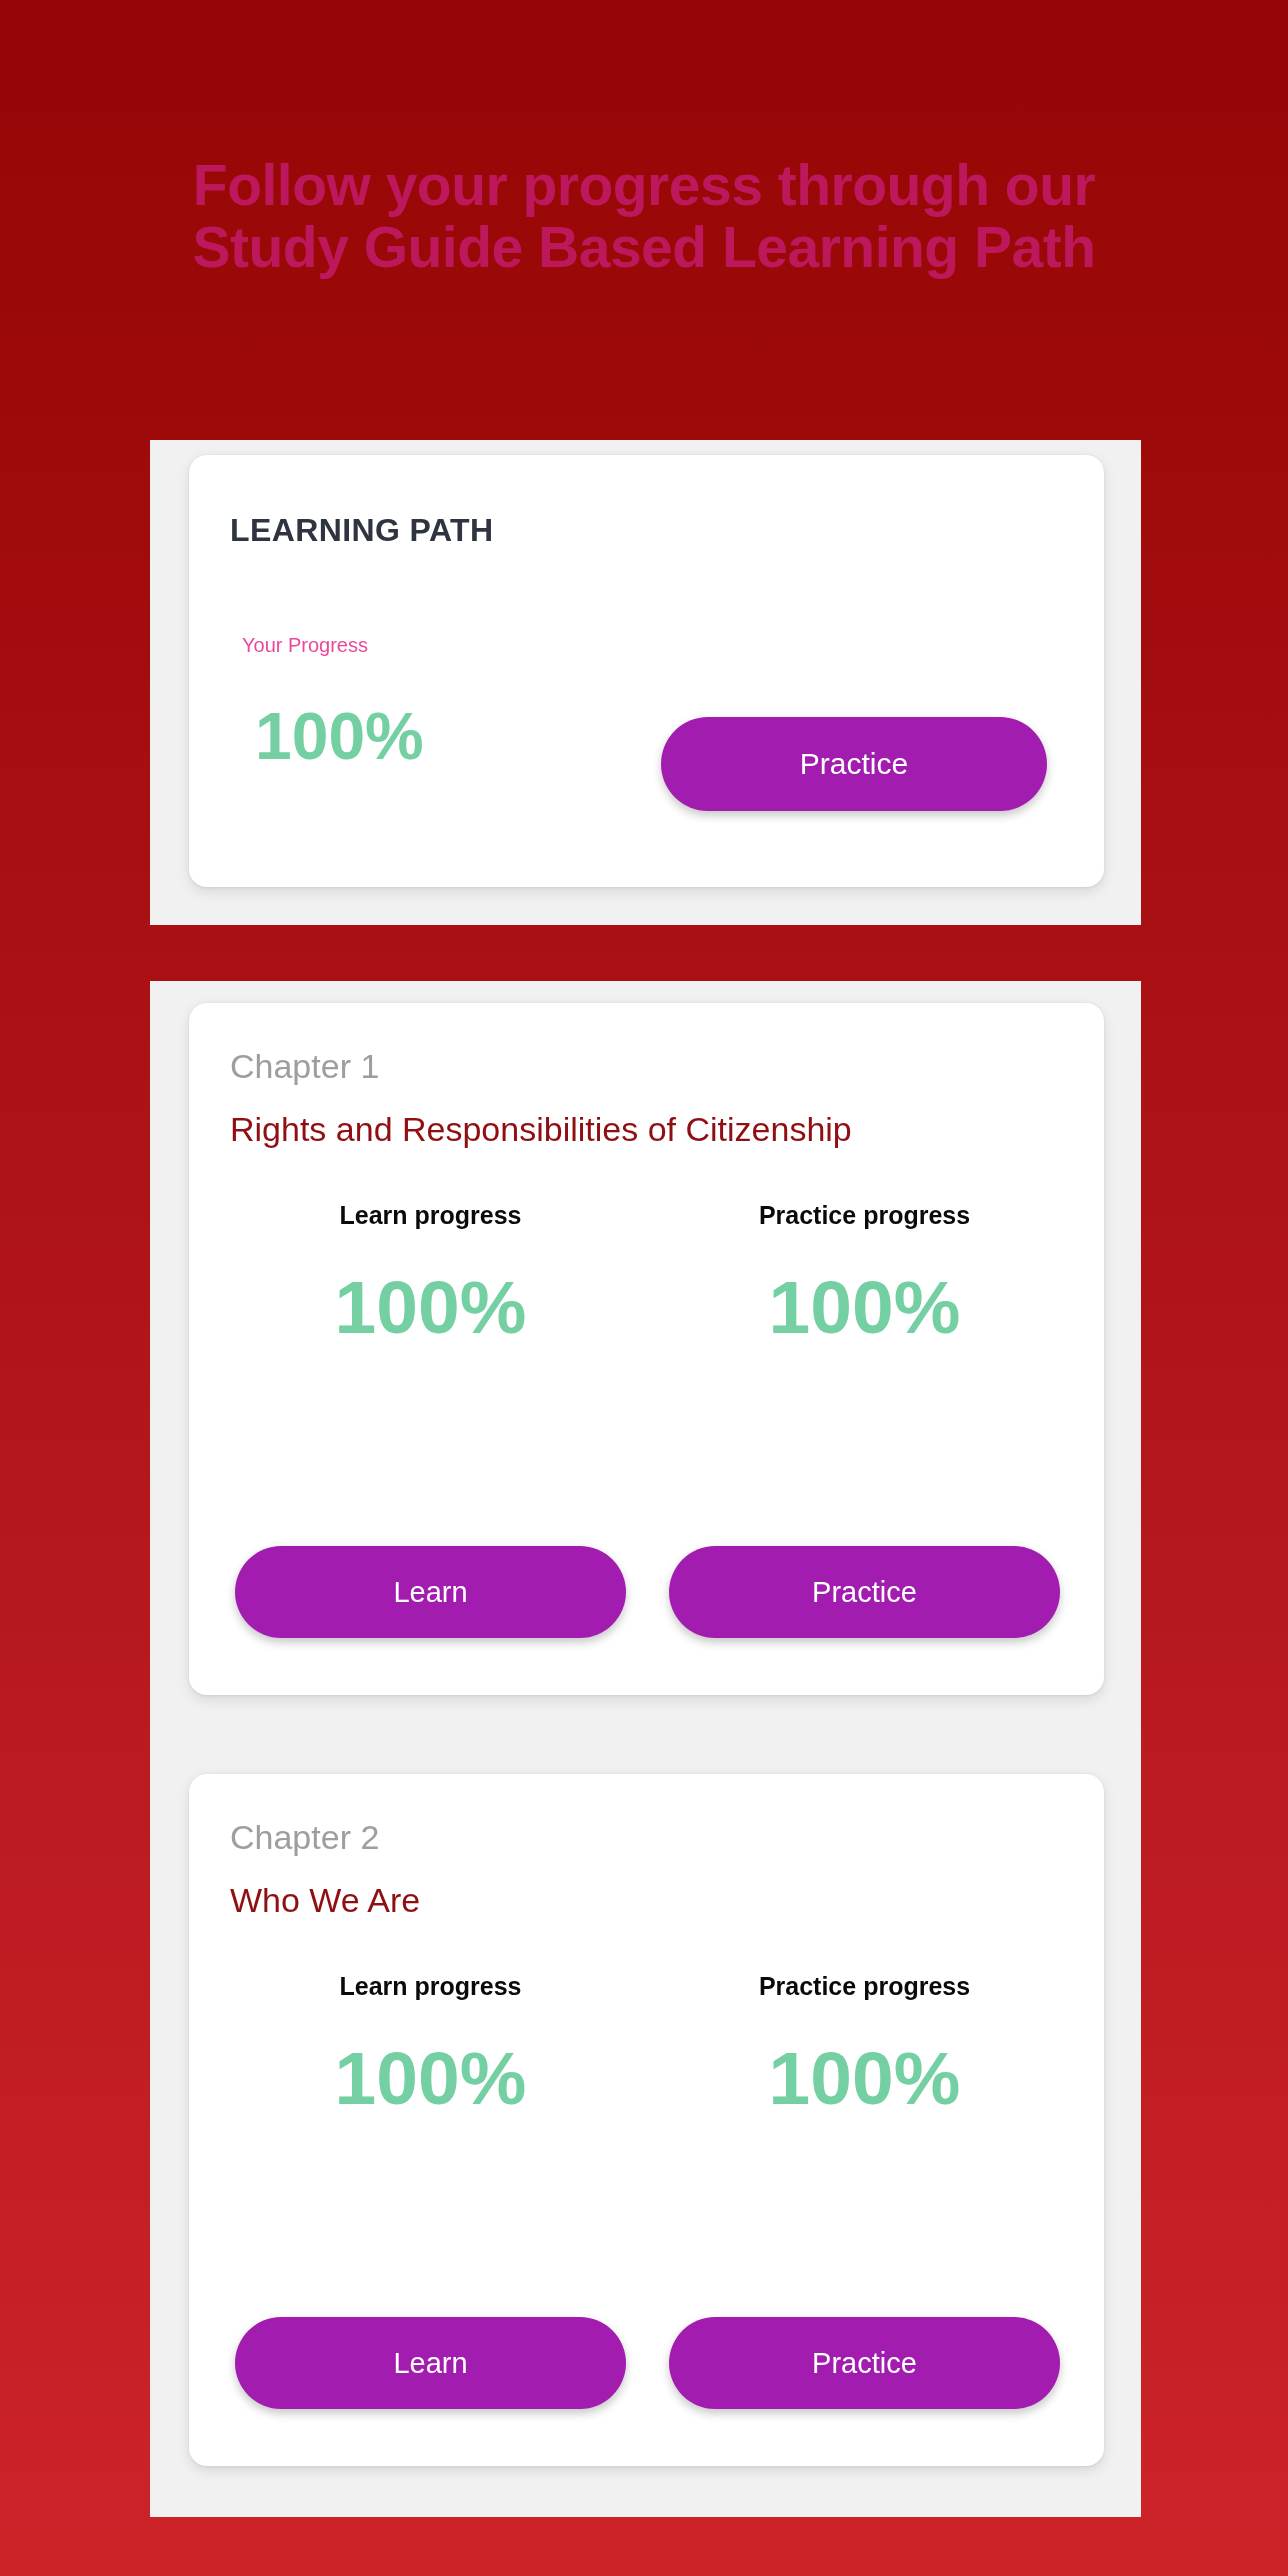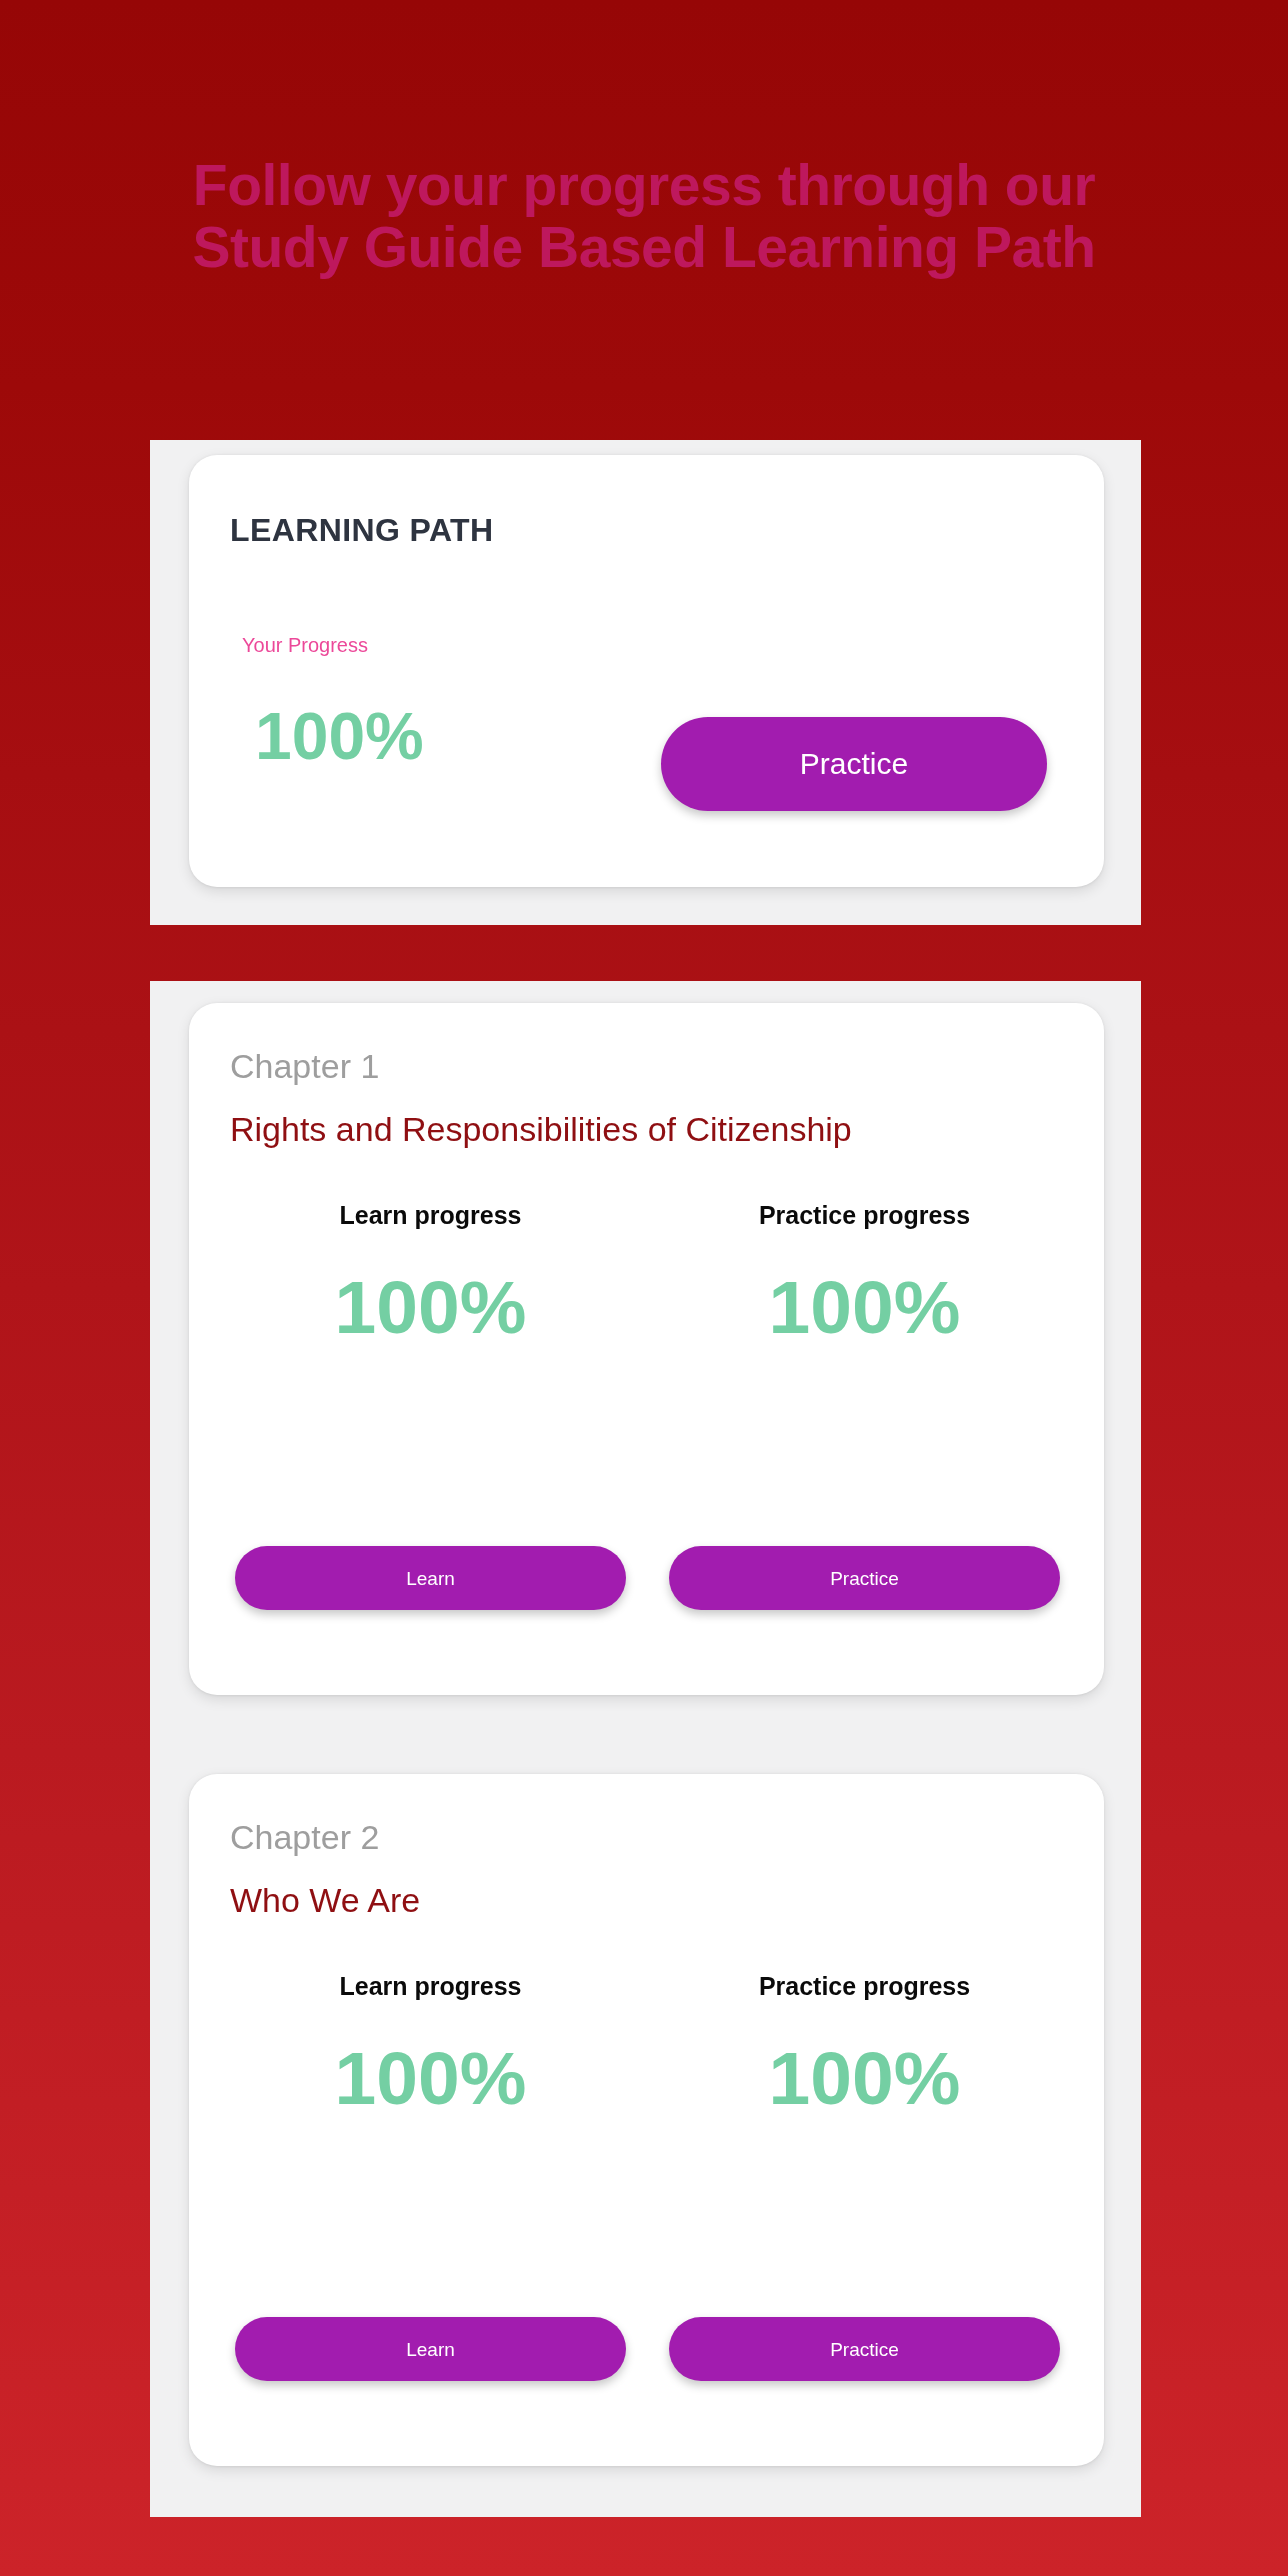--- a/index.html
+++ b/index.html
@@ -45,21 +45,21 @@
     width:991px;
     background:#f1f1f2;
   }
   #panel-learning-path { top:440px;  height:485px; }
   #panel-chapters      { top:981px; height:1536px; }
 
   
   .card {
     position:absolute;
     background:#ffffff;
-    border-radius:28px;
+    border-radius:18px;
     box-shadow:0 4.6px 13px rgba(0,0,0,0.10), 0 0.9px 2.8px rgba(0,0,0,0.07);
   }
 
   #card-learning-path {
     left:189px;
     top:455px;
     width:915px;
     height:432px;
   }
   #card-chapter-1 {
@@ -162,22 +162,22 @@
     font-size:75px;
     font-weight:bold;
     text-align:center;
     line-height:1;
   }
   .ch-percent.learn    { left:46px;  width:391px; }
   .ch-percent.practice { left:480px; width:391px; }
 
   .ch-btn {
     top:543px;
-    height:64px;
-    font-size:19px;
+    height:92px;
+    font-size:29px;
   }
   .ch-btn.learn    { left:46px;  width:391px; }
   .ch-btn.practice { left:480px; width:391px; }
 </style>
 </head>
 <body>
 
 <div class="headline">
   <span class="ln">Follow your progress through our</span>
   <span class="ln">Study Guide Based Learning Path</span>

